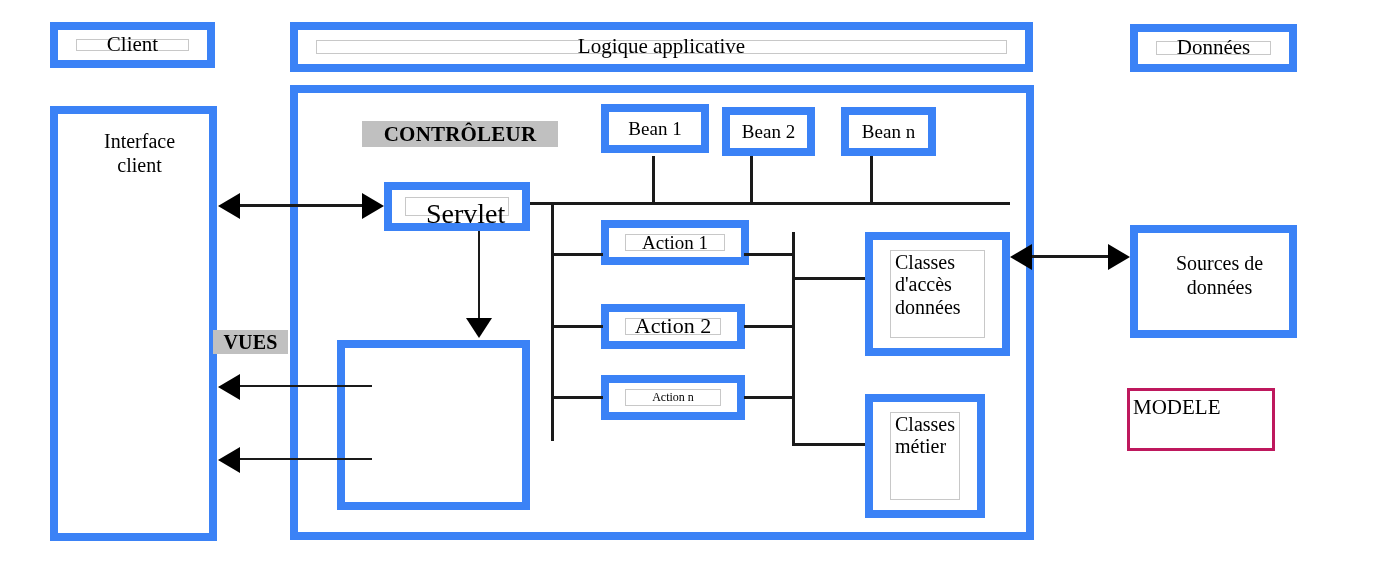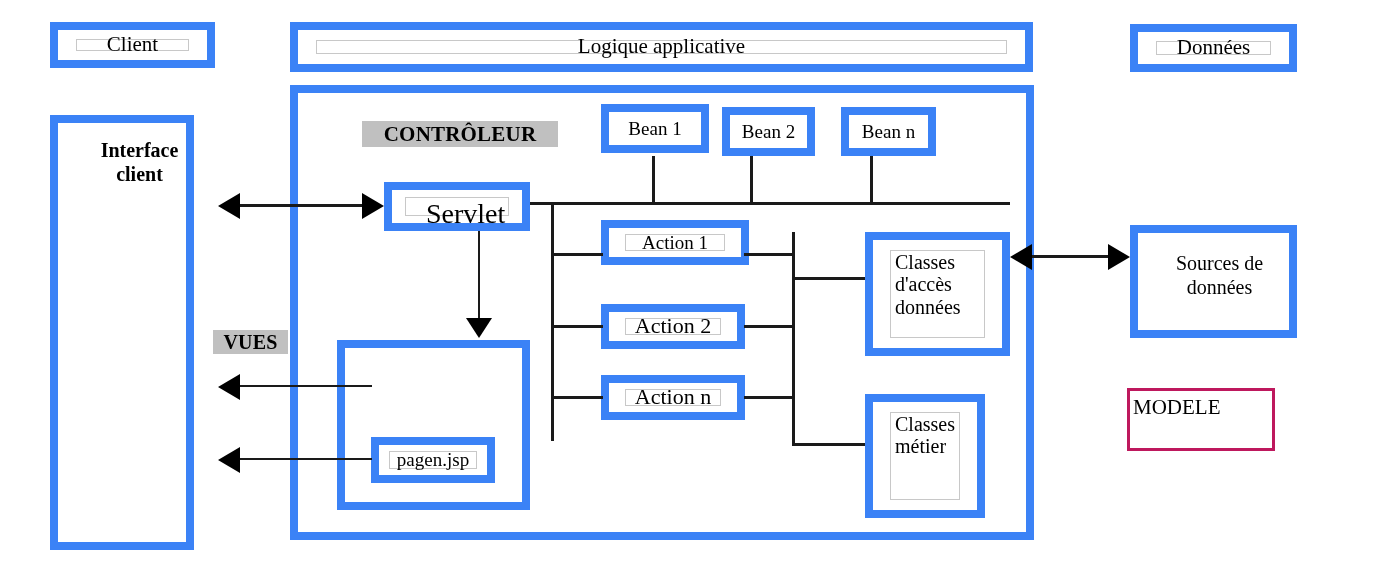--- a/index.html
+++ b/index.html
@@ -87,21 +87,21 @@
   </div>
 
   <div class="box" style="left:290px;top:22px;width:743px;height:50px;">
     <div class="plate" style="left:18px;top:10px;right:18px;bottom:10px;font-size:21px;">Logique applicative</div>
   </div>
 
   <div class="box" style="left:1130px;top:24px;width:167px;height:48px;">
     <div class="plate" style="left:18px;top:9px;right:18px;bottom:9px;font-size:21px;">Données</div>
   </div>
 
-  <div class="box" style="left:50px;top:115px;width:144px;height:435px;font-weight:bold;">
+  <div class="box" style="left:50px;top:106px;width:167px;height:435px;">
     <div class="lbl" style="left:0;top:10px;width:163px;height:60px;font-size:20px;">Interface
 client</div>
   </div>
 
   <div class="box" style="left:290px;top:85px;width:744px;height:455px;"></div>
 
   <div class="hl" style="left:362px;top:121px;width:196px;height:26px;font-size:21px;">CONTRÔLEUR</div>
 
   <div class="box" style="left:601px;top:104px;width:108px;height:49px;">
     <div class="plate" style="left:7px;top:6px;right:7px;bottom:6px;font-size:19px;border-color:transparent;">Bean 1</div>
@@ -127,40 +127,37 @@
   <div class="arrow left" style="left:218px;top:193px;"></div>
   <div class="arrow right" style="left:362px;top:193px;"></div>
 
   <div class="vline thinL" style="left:478px;top:231px;height:89px;"></div>
   <div class="arrow down" style="left:466px;top:318px;"></div>
 
   <div class="hl" style="left:213px;top:330px;width:75px;height:24px;font-size:20px;">VUES</div>
 
   <div class="box" style="left:337px;top:340px;width:193px;height:170px;"></div>
 
-  <div class="box" style="left:371px;top:437px;width:124px;height:46px;">
-    <div class="plate" style="left:10px;top:6px;right:10px;bottom:6px;font-size:19px;">pagen.jsp</div>
-  </div>
 
   <div class="hline thinL" style="left:238px;top:385px;width:134px;"></div>
   <div class="arrow left" style="left:218px;top:374px;"></div>
 
   <div class="hline thinL" style="left:238px;top:458px;width:134px;"></div>
   <div class="arrow left" style="left:218px;top:447px;"></div>
 
   <div class="vline" style="left:551px;top:203px;height:238px;"></div>
 
   <div class="box" style="left:601px;top:220px;width:148px;height:45px;">
     <div class="plate" style="left:16px;top:6px;right:16px;bottom:6px;font-size:19px;">Action 1</div>
   </div>
   <div class="box" style="left:601px;top:304px;width:144px;height:45px;">
     <div class="plate" style="left:16px;top:6px;right:16px;bottom:6px;font-size:22px;">Action 2</div>
   </div>
   <div class="box" style="left:601px;top:375px;width:144px;height:45px;">
-    <div class="plate" style="left:16px;top:6px;right:16px;bottom:6px;font-size:22px;">Action n</div>
+    <div class="plate" style="left:16px;top:6px;right:16px;bottom:6px;font-size:12px;">Action n</div>
   </div>
 
   <div class="hline" style="left:551px;top:253px;width:52px;"></div>
   <div class="hline" style="left:551px;top:325px;width:52px;"></div>
   <div class="hline" style="left:551px;top:396px;width:52px;"></div>
 
   <div class="hline" style="left:744px;top:253px;width:50px;"></div>
   <div class="hline" style="left:744px;top:325px;width:50px;"></div>
   <div class="hline" style="left:744px;top:396px;width:50px;"></div>
 

